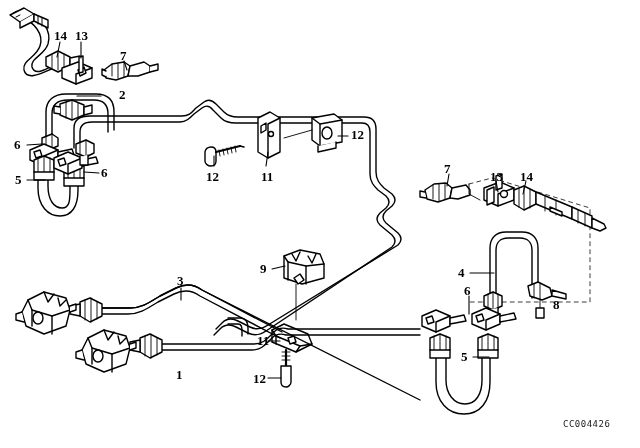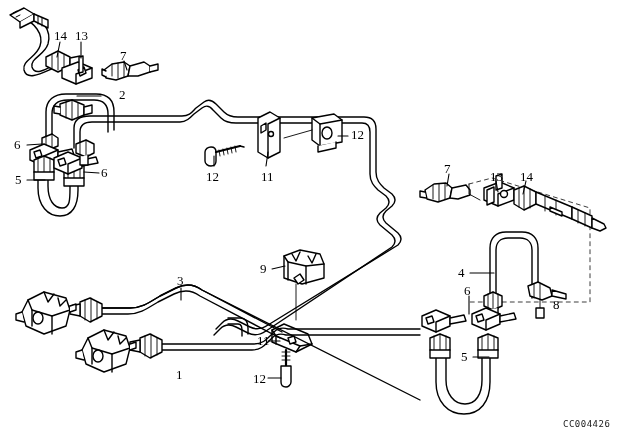--- a/index.html
+++ b/index.html
@@ -20,21 +20,21 @@
   #diagram-svg {
     position: absolute;
     left: 0;
     top: 0;
     width: 640px;
     height: 448px;
   }
   .callout-label {
     position: absolute;
     font-family: "Liberation Serif", serif;
-    font-weight: normal;
+    font-weight: bold;
     font-size: 13px;
     color: #000000;
     line-height: 1;
     white-space: nowrap;
     user-select: none;
   }
   .watermark {
     position: absolute;
     font-family: "DejaVu Sans Mono", monospace;
     font-size: 9px;

